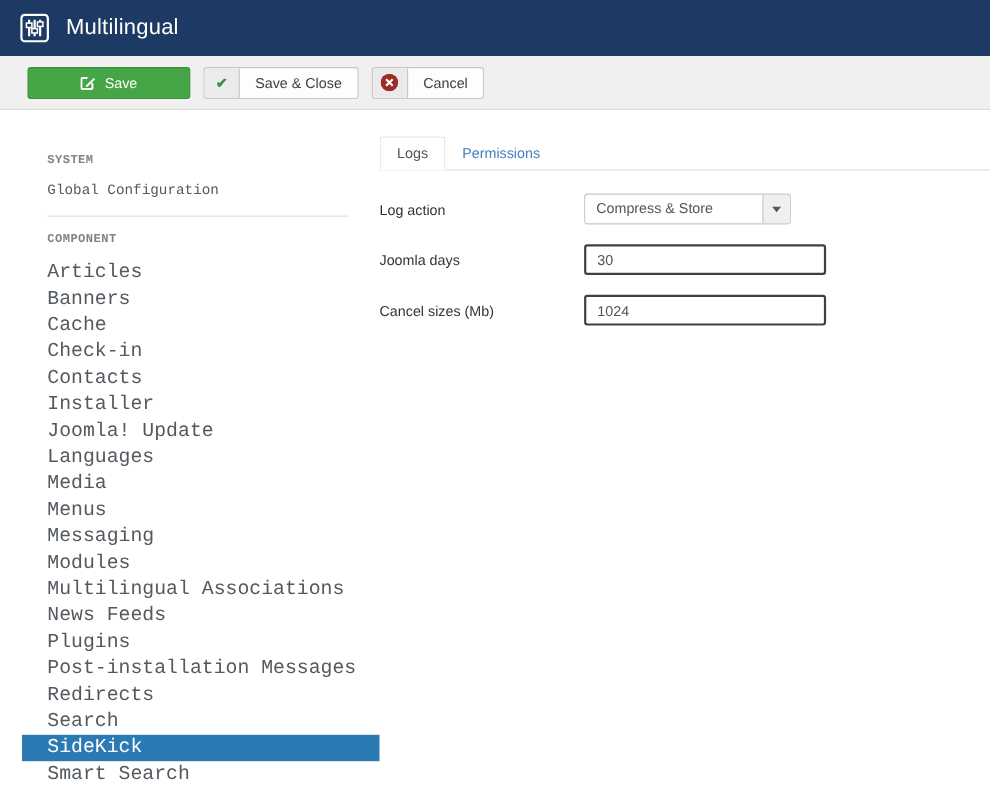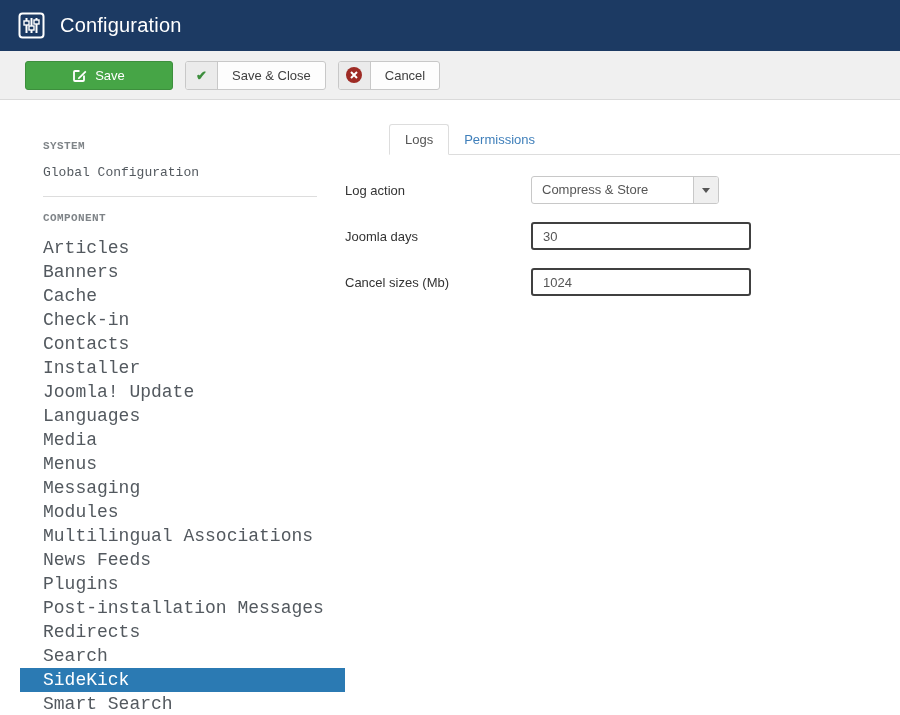--- a/index.html
+++ b/index.html
@@ -34,21 +34,21 @@
     padding-left:23px; }
   .side-link { font-size:13px; color:#53595f; padding-left:23px; margin-top:13px; cursor:pointer; }
   .side-divider { border:none; border-top:1px solid #ddd; margin:16px 28px 15px 23px; }
   .side-list { list-style:none; margin-top:12px; }
   .side-item { height:24px; line-height:24px; font-size:18px; color:#53595f;
     padding-left:23px; cursor:pointer; white-space:nowrap; }
   .side-item.selected { background:#2b7ab3; color:#fff; }
 
   
   .main { flex:1; padding-top:24px; }
-  .tabs { display:flex; border-bottom:1px solid #ddd; align-items:flex-end;margin-left:44px; }
+  .tabs { display:flex; border-bottom:1px solid #ddd; align-items:flex-end; }
   .tab { font-size:13px; padding:7px 15px; cursor:pointer; }
   .tab.active { background:#fff; color:#555; border:1px solid #ddd; border-bottom:1px solid #fff;
     margin-bottom:-1px; border-radius:3px 3px 0 0; }
   .tab.inactive { color:#3f7fba; }
 
   .form { margin-top:21px; }
   .form-row { display:flex; align-items:center; height:28px; margin-bottom:18px;gap:10px; }
   .form-label { width:176px; font-size:13px; color:#333; }
   .combo { width:188px; height:28px; display:flex; border:1px solid #c8c8c8; border-radius:3px;
     background:#fff; overflow:hidden; }
@@ -69,21 +69,21 @@
     <svg width="27" height="27" viewBox="0 0 27 27">
       <rect x="1.5" y="1.5" width="24" height="24" rx="3" fill="none" stroke="#ffffff" stroke-width="2"></rect>
       <line x1="8.5" y1="6" x2="8.5" y2="21" stroke="#ffffff" stroke-width="2"></line>
       <line x1="13.5" y1="6" x2="13.5" y2="21" stroke="#ffffff" stroke-width="2"></line>
       <line x1="18.5" y1="6" x2="18.5" y2="21" stroke="#ffffff" stroke-width="2"></line>
       <rect x="6" y="9" width="5" height="4" fill="#1c3a63" stroke="#ffffff" stroke-width="1.4"></rect>
       <rect x="11" y="14" width="5" height="4" fill="#1c3a63" stroke="#ffffff" stroke-width="1.4"></rect>
       <rect x="16" y="8" width="5" height="4" fill="#1c3a63" stroke="#ffffff" stroke-width="1.4"></rect>
     </svg>
   </span>
-  <h1 class="app-title">Configuration</h1>
+  <h1 class="app-title">Multilingual</h1>
 </header>
 
 <div class="toolbar">
   <button class="btn btn-save">
     <span style="display:flex;">
       <svg width="14" height="14" viewBox="0 0 14 14">
         <path d="M11 7.5 V12 a1 1 0 0 1 -1 1 H2 a1 1 0 0 1 -1 -1 V4 a1 1 0 0 1 1 -1 H6.5" fill="none" stroke="#ffffff" stroke-width="1.8"></path>
         <path d="M5.4 9.6 L12.2 2.8 L13.4 4 L6.6 10.8 L4.8 11.2 Z" fill="#ffffff"></path>
       </svg>
     </span>

